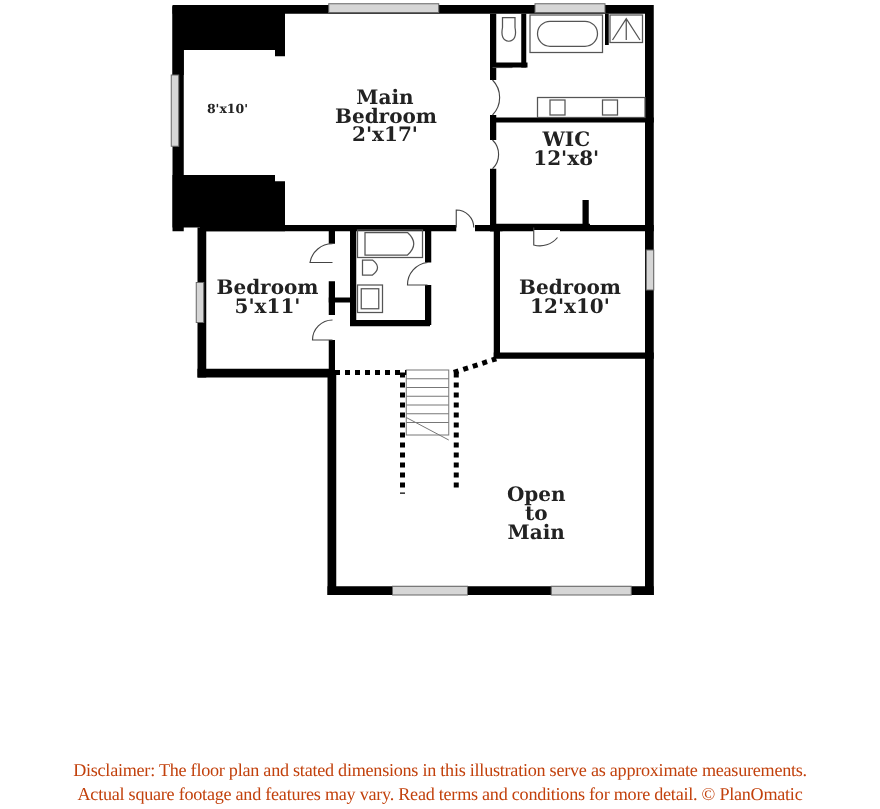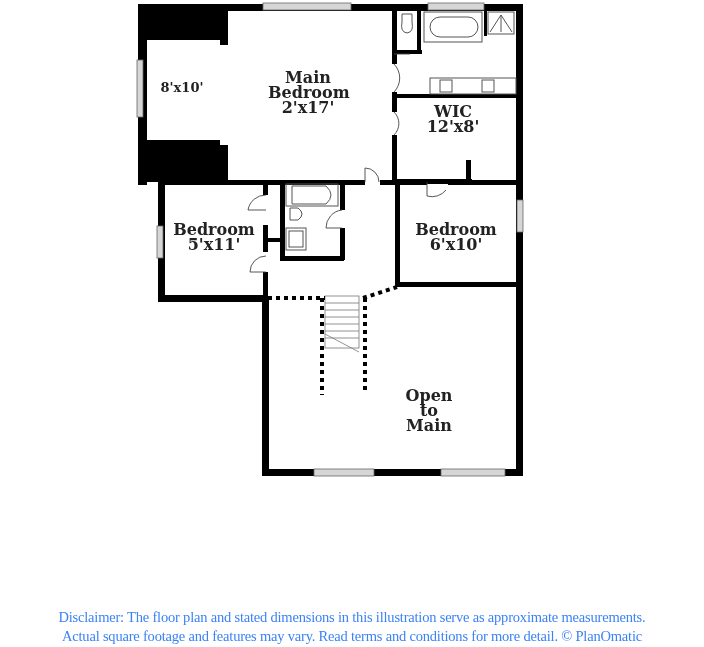--- a/index.html
+++ b/index.html
@@ -1,20 +1,20 @@
 <!DOCTYPE html>
 <html><head>
   <meta charset="utf-8">
   <style>
     html, body { margin: 0; padding: 0; background: #ffffff; }
     body { width: 704px; height: 647px; position: relative; overflow: hidden; font-family: "DejaVu Serif", serif; }
     #plan { position: absolute; left: 0; top: 0; width: 704px; height: 600px; }
     .room-label { position: absolute; text-align: center; font-family: "DejaVu Serif", serif; font-weight: bold; color: #222; line-height: 15px; font-size: 16px; }
     .room-label .dim { font-weight: bold; }
-    .disclaimer { position: absolute; left: 0; top: 608px; width: 704px; text-align: center; font-family: "Liberation Serif", serif; font-size: 14.5px; line-height: 19px; color: #3b82f6; letter-spacing: -0.2px; }
+    .disclaimer { position: absolute; left: 0; top: 608px; width: 704px; text-align: center; font-family: "Liberation Serif", serif; font-size: 14.5px; line-height: 19px; color: #c2410c; letter-spacing: -0.2px; }
   </style>
 </head>
 <body>
 
 <svg id="plan" viewBox="0 0 704 600" xmlns="http://www.w3.org/2000/svg">
 
   <g fill="#000">
 
     <polygon points="138,5 228,5 228,45 220,45 220,40 147,40 147,60 138,60"></polygon>
 
@@ -129,21 +129,21 @@
     </g>
     <g fill="none" stroke="#000" stroke-width="4" stroke-dasharray="4,4">
       <path d="M268,298 L325,298"></path>
       <path d="M322,298 L322,395"></path>
       <path d="M365,298 L365,390"></path>
       <path d="M363,298 L397,287"></path>
     </g>
   </g>
 </svg>
 
-<div class="room-label" style="left:150px; top:80px; width:64px; font-size:13px;text-align:center;">
+<div class="room-label" style="left:150px; top:80px; width:64px; font-size:10px;text-align:center;">
   <span>8'x10'</span>
 </div>
 
 <div class="room-label" style="left:268px; top:70px; width:80px;">
   <div>Main</div>
   <div>Bedroom</div>
   <div class="dim">2'x17'</div>
 </div>
 
 <div class="room-label" style="left:418px; top:104px; width:70px;">
@@ -151,21 +151,21 @@
   <div class="dim">12'x8'</div>
 </div>
 
 <div class="room-label" style="left:172px; top:222px; width:84px;">
   <div>Bedroom</div>
   <div class="dim">5'x11'</div>
 </div>
 
 <div class="room-label" style="left:414px; top:222px; width:84px;">
   <div>Bedroom</div>
-  <div class="dim">6'x10'</div>
+  <div class="dim">12'x10'</div>
 </div>
 
 <div class="room-label" style="left:394px; top:388px; width:70px;">
   <div>Open</div>
   <div>to</div>
   <div>Main</div>
 </div>
 
 <div class="disclaimer">
   <div>Disclaimer: The floor plan and stated dimensions in this illustration serve as approximate measurements.</div>

